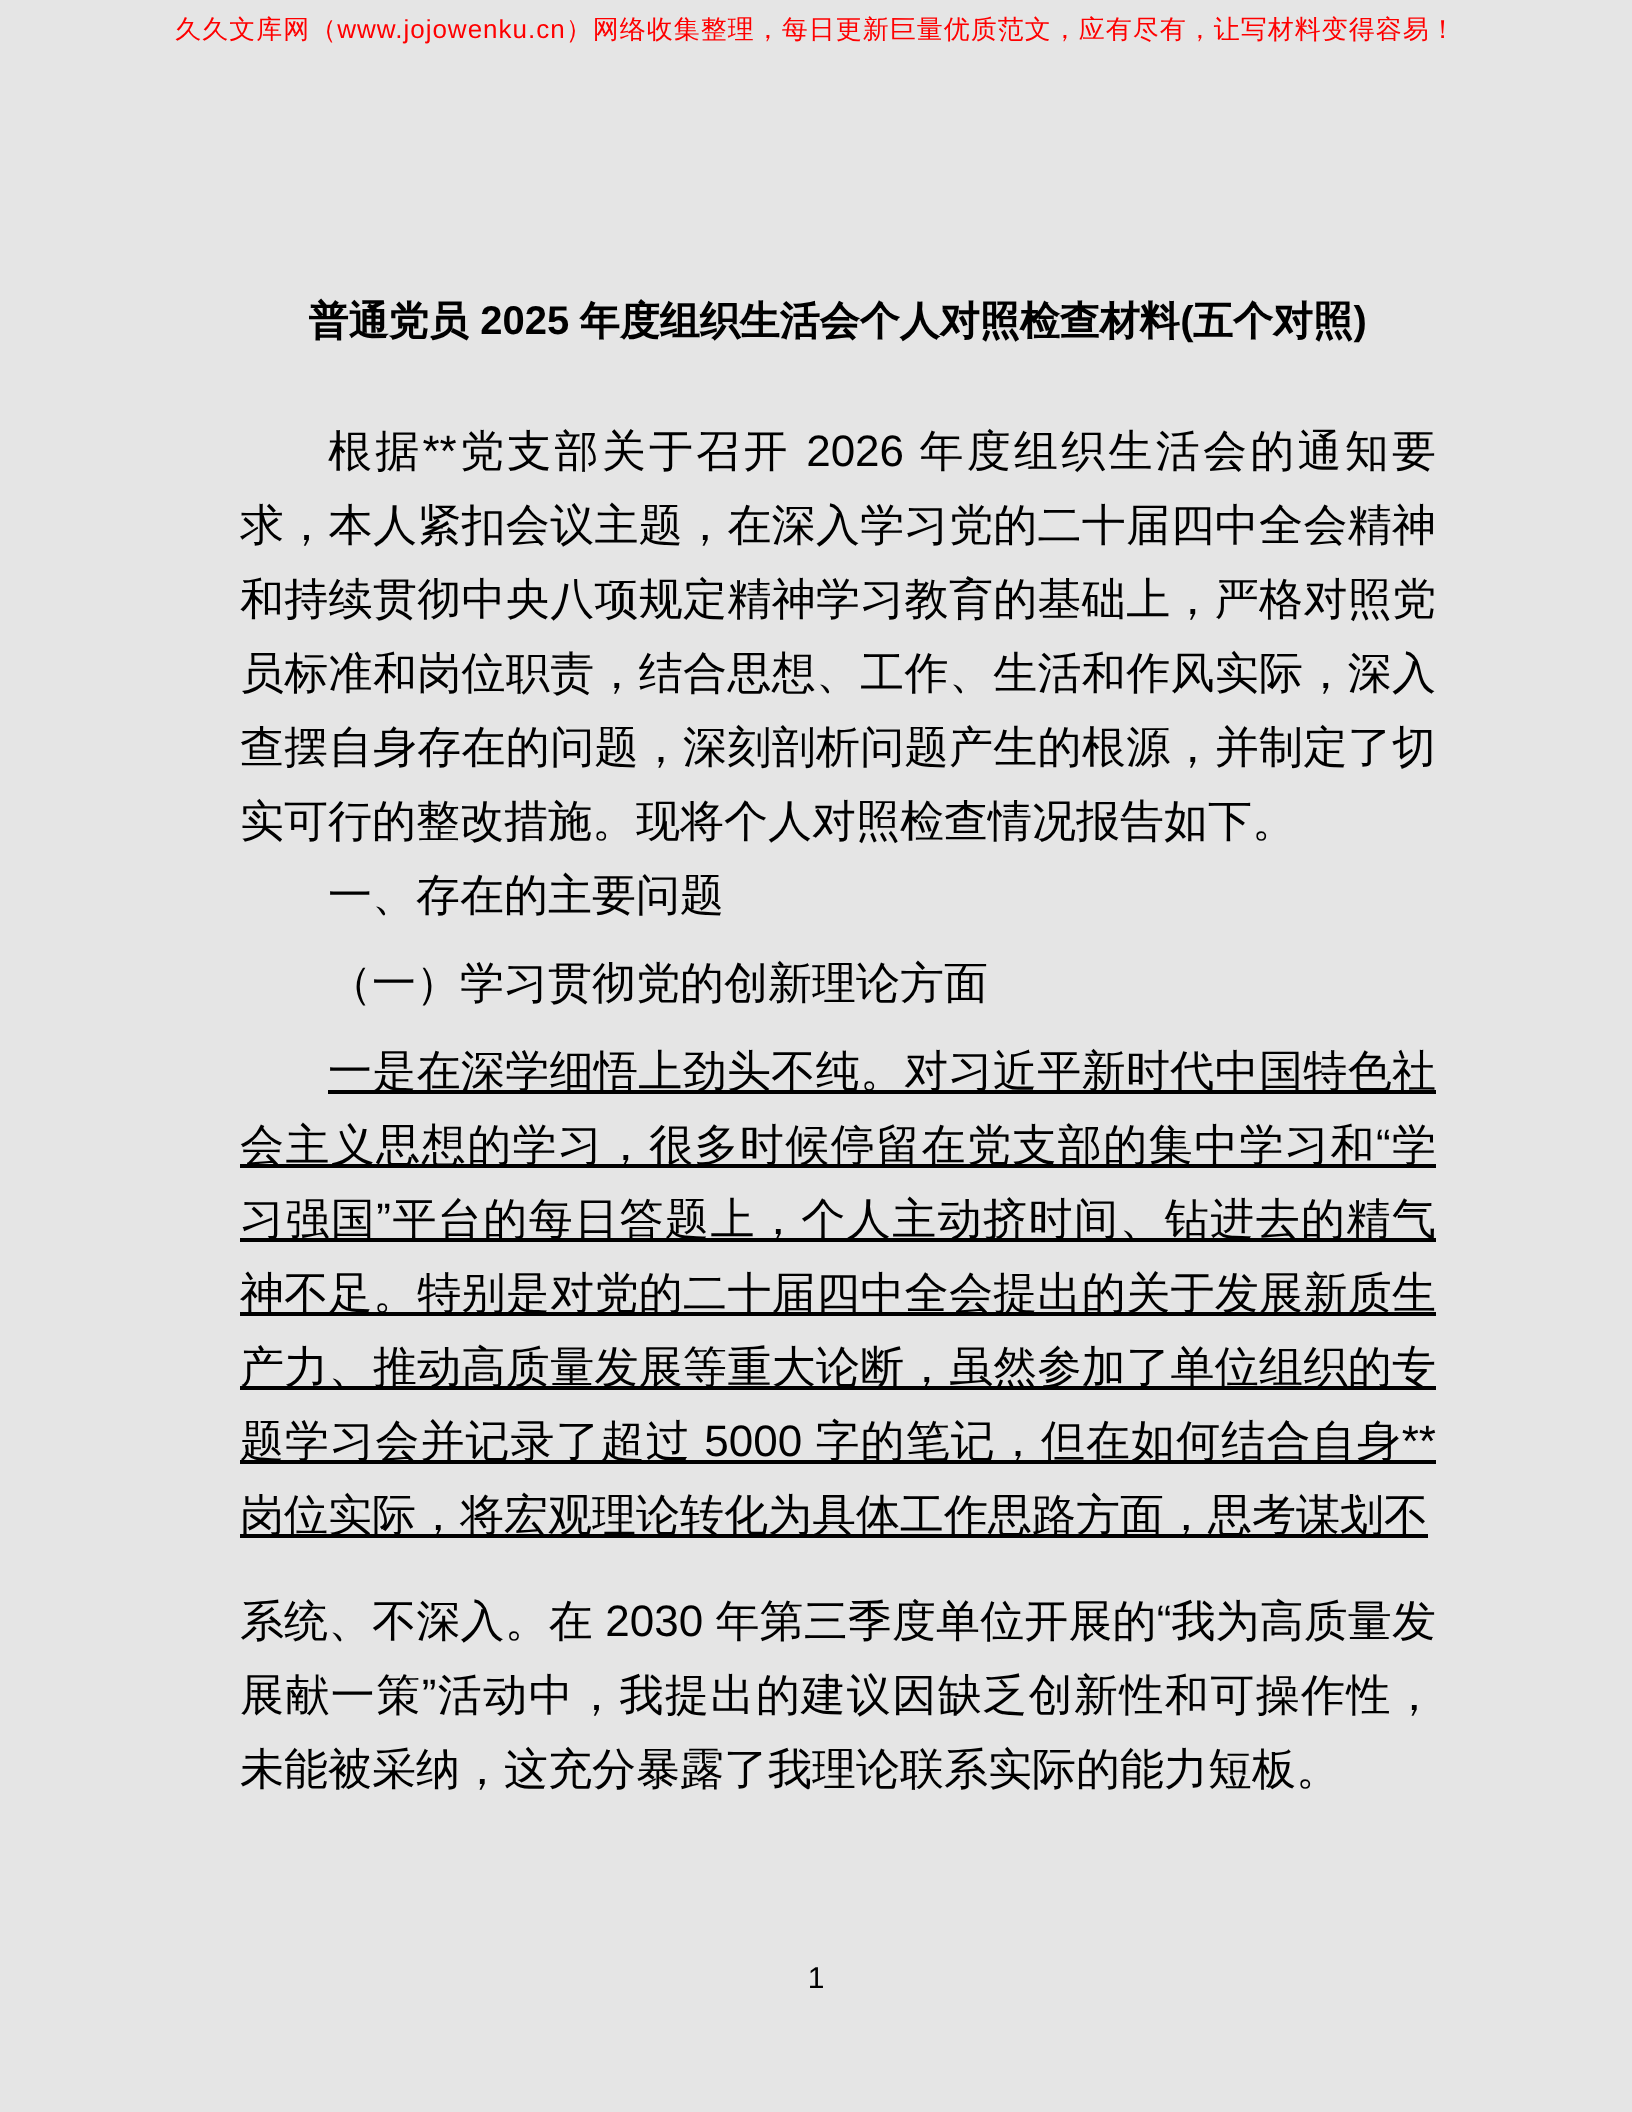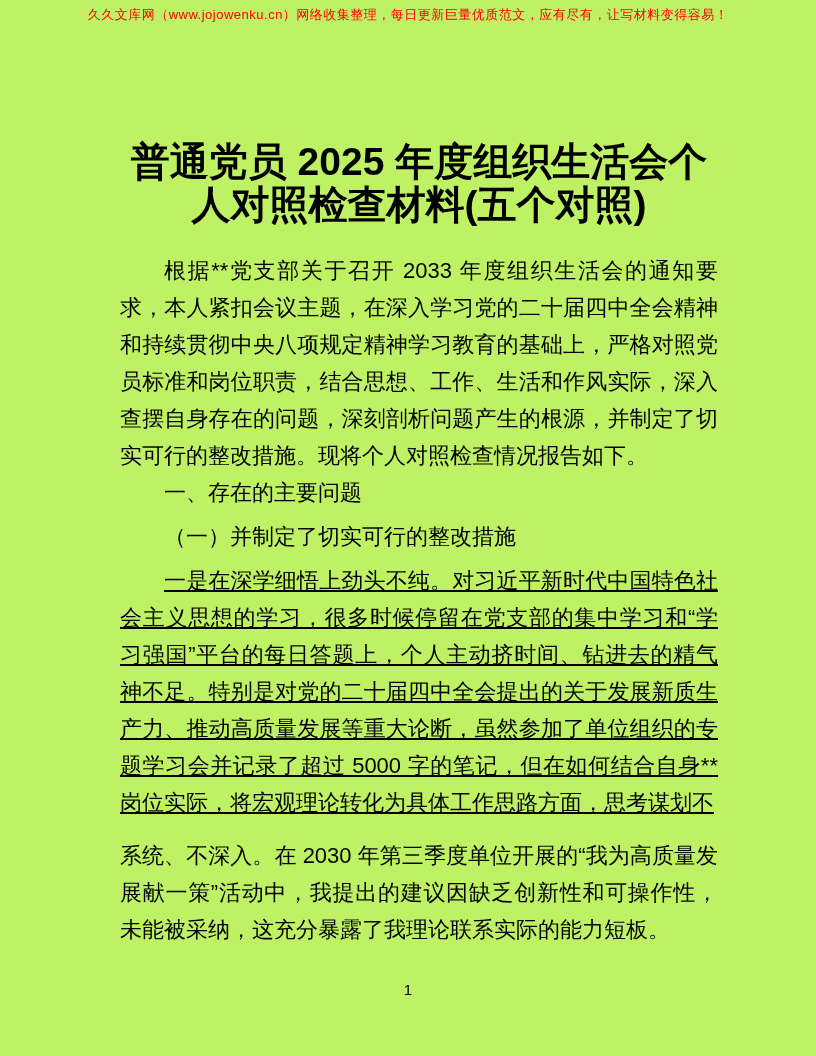--- a/index.html
+++ b/index.html
@@ -4,21 +4,21 @@
 <style>
   html, body {
     margin: 0;
     padding: 0;
     background: #ffffff;
   }
   .page {
     position: relative;
     width: 816px;
     height: 1056px;
-    background: #bef264;
+    background: #e5e5e5;
     overflow: hidden;
     font-family: "Liberation Sans", "DejaVu Sans", sans-serif;
     color: #000000;
   }
   .header-notice {
     position: absolute;
     top: 6px;
     left: 0;
     width: 100%;
     text-align: center;
@@ -29,21 +29,21 @@
     white-space: nowrap;
   }
   .content {
     position: absolute;
     top: 0;
     left: 120px;
     width: 598px;
   }
   .doc-title {
     margin-top: 140px;
-    font-size: 39px;
+    font-size: 20px;
     font-weight: bold;
     line-height: 43px;
     text-align: center;
     color: #000000;
   }
   .para {
     margin: 0;
     font-size: 22px;
     line-height: 37px;
     text-align: justify;
@@ -86,25 +86,25 @@
 <body>
 
 <div class="page">
 
   <div class="header-notice">久久文库网（www.jojowenku.cn）网络收集整理，每日更新巨量优质范文，应有尽有，让写材料变得容易！</div>
 
   <div class="content">
 
     <h1 class="doc-title">普通党员 2025 年度组织生活会个人对照检查材料(五个对照)</h1>
 
-    <p class="para indent first-body">根据**党支部关于召开 2033 年度组织生活会的通知要求，本人紧扣会议主题，在深入学习党的二十届四中全会精神和持续贯彻中央八项规定精神学习教育的基础上，严格对照党员标准和岗位职责，结合思想、工作、生活和作风实际，深入查摆自身存在的问题，深刻剖析问题产生的根源，并制定了切实可行的整改措施。现将个人对照检查情况报告如下。</p>
+    <p class="para indent first-body">根据**党支部关于召开 2026 年度组织生活会的通知要求，本人紧扣会议主题，在深入学习党的二十届四中全会精神和持续贯彻中央八项规定精神学习教育的基础上，严格对照党员标准和岗位职责，结合思想、工作、生活和作风实际，深入查摆自身存在的问题，深刻剖析问题产生的根源，并制定了切实可行的整改措施。现将个人对照检查情况报告如下。</p>
 
     <p class="para indent heading-l1">一、存在的主要问题</p>
 
-    <p class="para indent heading-l2">（一）并制定了切实可行的整改措施</p>
+    <p class="para indent heading-l2">（一）学习贯彻党的创新理论方面</p>
 
     <p class="para indent body-2">一是在深学细悟上劲头不纯。对习近平新时代中国特色社会主义思想的学习，很多时候停留在党支部的集中学习和“学习强国”平台的每日答题上，个人主动挤时间、钻进去的精气神不足。特别是对党的二十届四中全会提出的关于发展新质生产力、推动高质量发展等重大论断，虽然参加了单位组织的专题学习会并记录了超过 5000 字的笔记，但在如何结合自身**岗位实际，将宏观理论转化为具体工作思路方面，思考谋划不</p>
 
     <p class="para continuation">系统、不深入。在 2030 年第三季度单位开展的“我为高质量发展献一策”活动中，我提出的建议因缺乏创新性和可操作性，未能被采纳，这充分暴露了我理论联系实际的能力短板。</p>
 
   </div>
 
   <div class="page-footer">1</div>
 
 </div>

